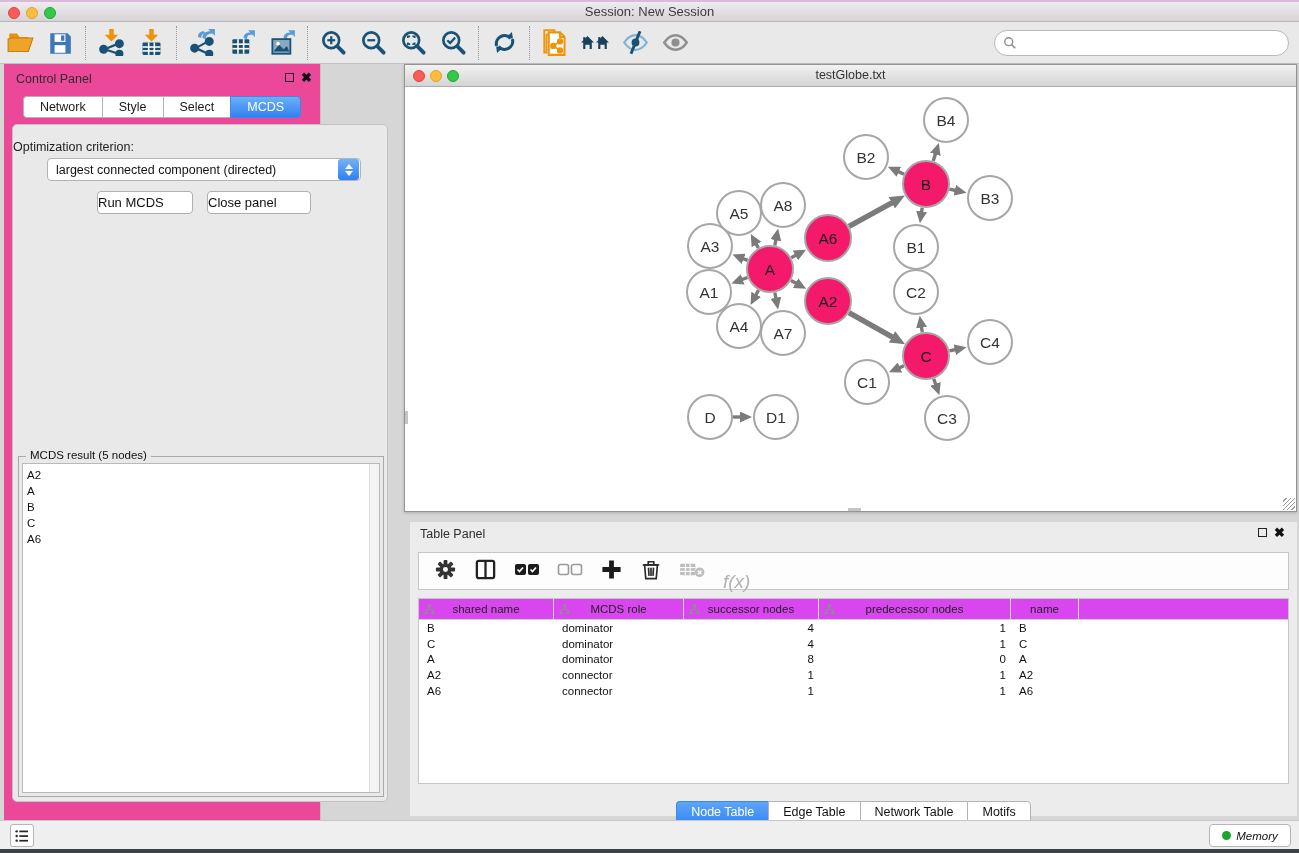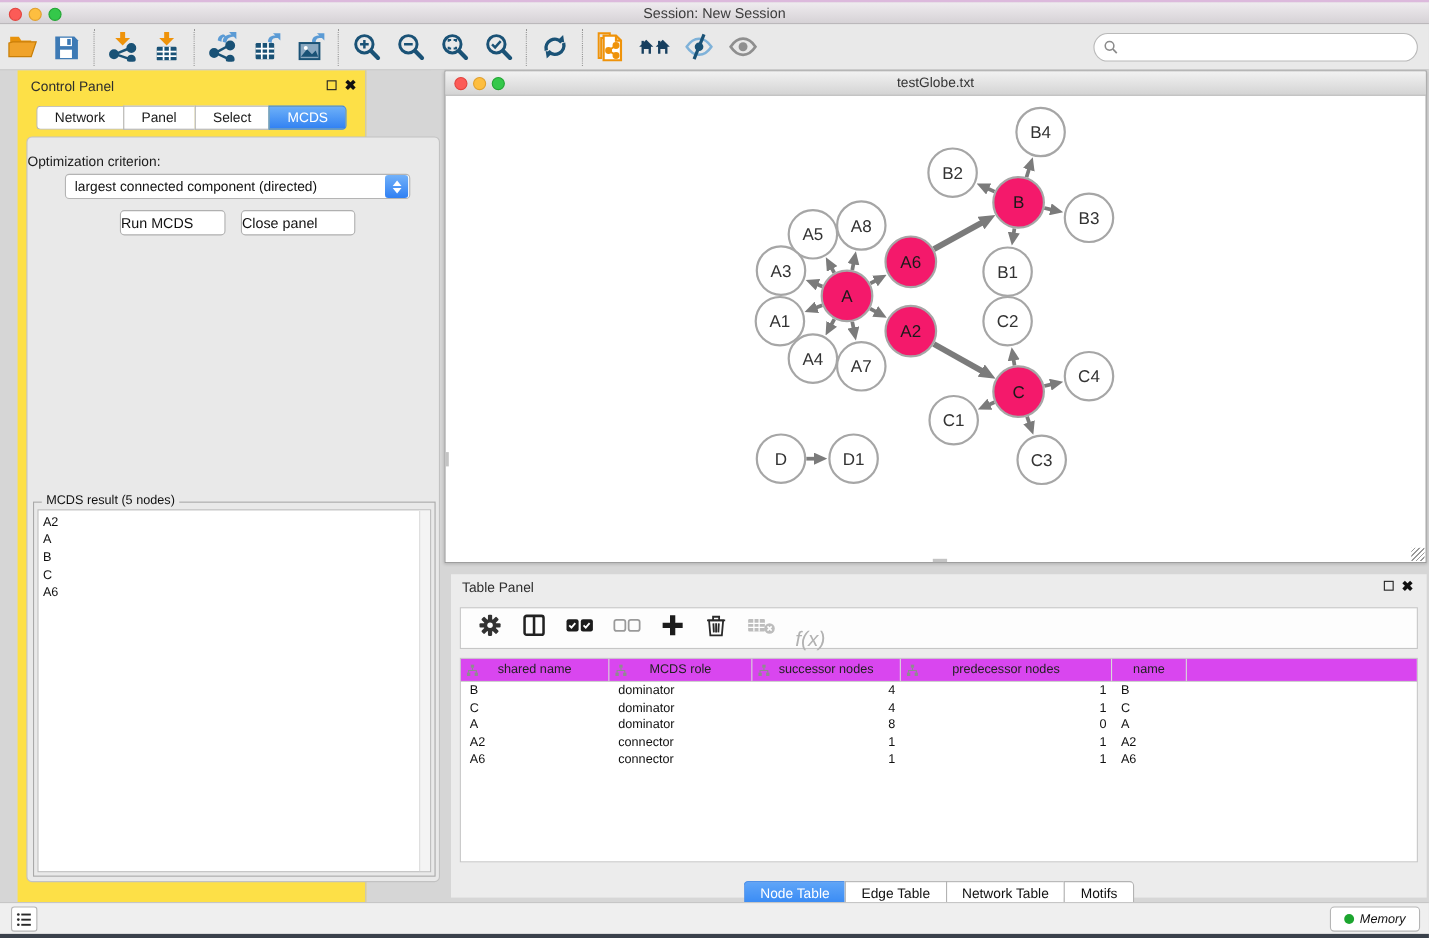--- a/index.html
+++ b/index.html
@@ -28,21 +28,21 @@
   .tsep { width:1px; height:34px; border-left:1px dotted #979797; margin:0 5px; }
   .search-wrap { position:absolute; right:10px; top:8px; width:295px; height:26px;
     background:#fff; border:1px solid #b9b9b9; border-radius:13px;
     display:flex; align-items:center; padding-left:8px; }
   .search-wrap input { border:none; outline:none; flex:1; font-size:12px; background:transparent; margin-left:5px; }
 
   
   .desktop { left:392px; top:64px; width:907px; height:756px; background:#d6d6d6; }
 
   
-  .cp { left:16px; top:64px; width:317px; height:756px; background:#fde047; border-right:1px solid #c4c4c4;}
+  .cp { left:4px; top:64px; width:317px; height:756px; background:#ec4899; border-right:1px solid #c4c4c4;}
   .cp-title, .tp-title { font-size:12.5px; color:#2e2e2e; }
   .float-icon { width:9px; height:9px; border:1.5px solid #222; }
   .close-icon { font-size:13px; font-weight:bold; color:#111; line-height:10px; }
   .cp-tabs { top:32px; left:0; width:100%; display:flex; justify-content:center; }
   .ctab { font-size:12.5px; color:#1a1a1a; background:#fff; border:1px solid #b3b3b3;
     border-right:none; padding:3px 16px; height:22px; line-height:15px; }
   .ctab:first-child { border-radius:4px 0 0 4px; }
   .ctab:last-child { border-radius:0 4px 4px 0; border-right:1px solid #b3b3b3; }
   .ctab.sel { background:linear-gradient(#6db0f8,#3181f2); color:#fff; border-color:#3e87e8; }
   .cp-box { left:8px; top:60px; width:376px; height:678px; background:#e9e9e9;
@@ -286,21 +286,21 @@
 </div>
 
 <div class="abs desktop"></div>
 
 <div class="abs cp">
   <div class="abs cp-title" style="left:12px; top:8px;">Control Panel</div>
   <div class="abs float-icon" style="right:26px; top:9px;"></div>
   <div class="abs close-icon" style="right:8px; top:9px;">✖</div>
   <div class="abs cp-tabs" id="control-tabs">
       <div class="ctab">Network</div>
-      <div class="ctab">Panel</div>
+      <div class="ctab">Style</div>
       <div class="ctab">Select</div>
       <div class="ctab sel">MCDS</div>
     </div>
   <div class="abs cp-box">
     <div class="abs opt-label">Optimization criterion:</div>
     <div class="abs dropdown">
       <span class="dd-text">largest connected component (directed)</span>
       <span class="dd-cap">
           <span class="up"></span>
           <span class="dn"></span>

